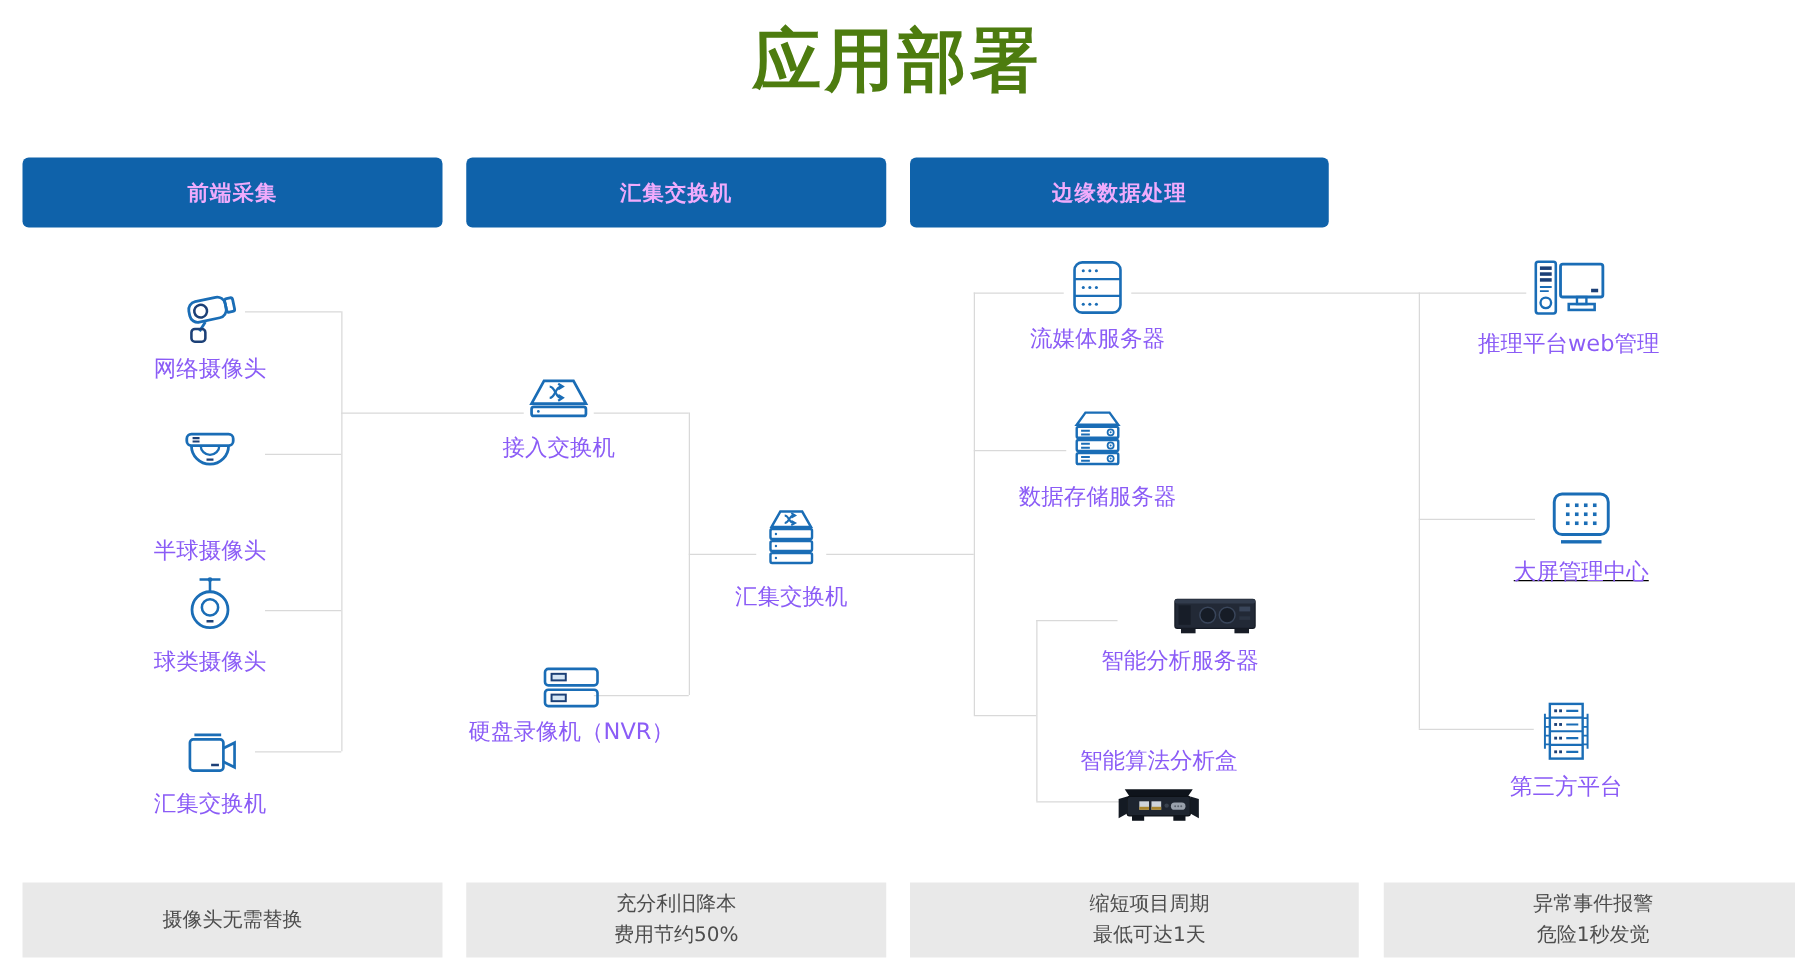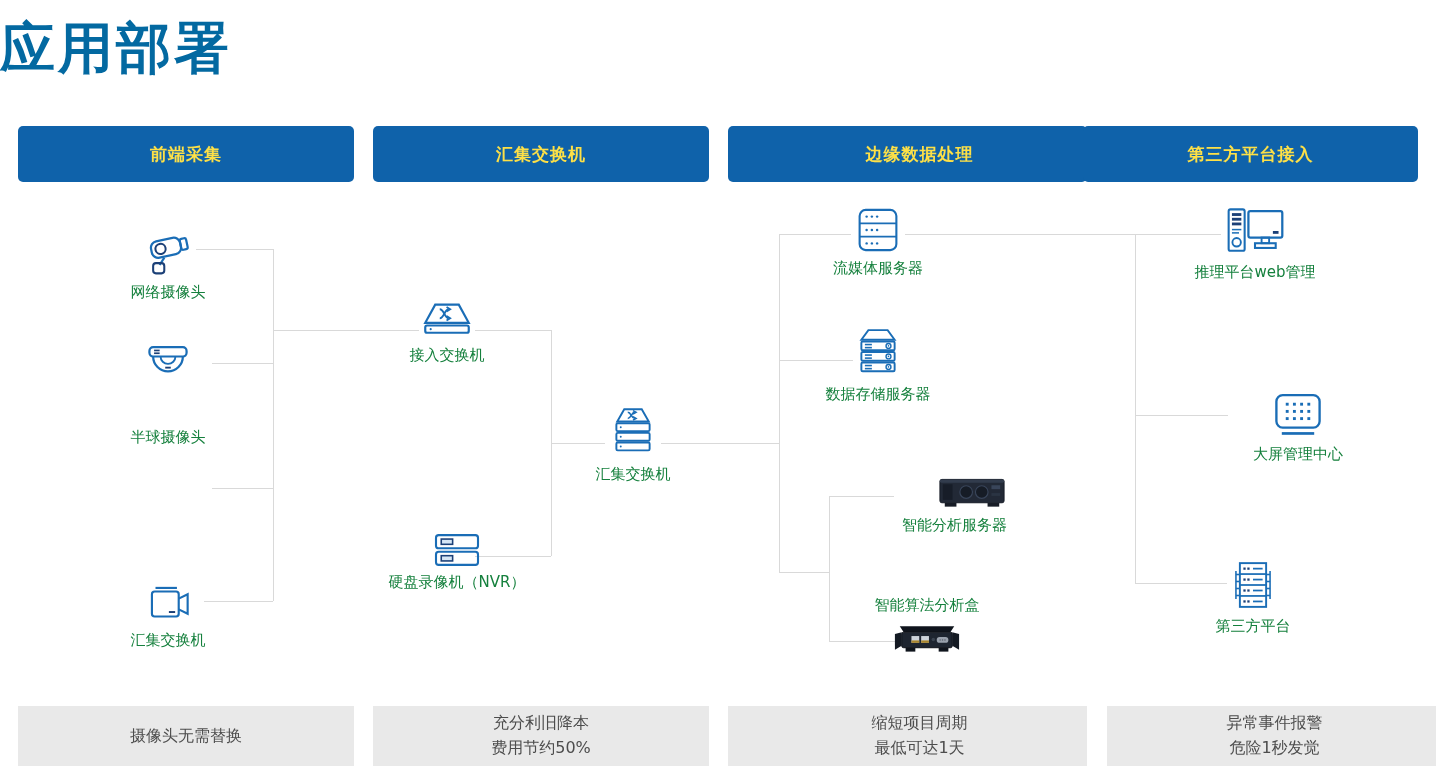--- a/index.html
+++ b/index.html
@@ -1,43 +1,42 @@
 <!DOCTYPE html>
 <html><head>
 <meta charset="utf-8">
 <style>
   html,body{margin:0;padding:0;background:#fff;}
   body{font-family:"DejaVu Sans","Liberation Sans",sans-serif;}
   .page{position:relative;width:1436px;height:782px;background:#fff;overflow:hidden;}
-  .title{position:absolute;top:12px;left:0;width:100%;margin:0;text-align:left;
-         font-size:55px;font-weight:bold;color:#0369a1;letter-spacing:3px;}
+  .title{position:absolute;top:12px;left:0;width:100%;margin:0;text-align:center;
+         font-size:55px;font-weight:bold;color:#4d7c0f;letter-spacing:3px;}
   .header-bar{position:absolute;top:126px;height:56px;background:#0f62aa;border-radius:5px;
-         color:#fde047;font-size:17px;font-weight:bold;letter-spacing:1px;
+         color:#f0abfc;font-size:17px;font-weight:bold;letter-spacing:1px;
          display:flex;align-items:center;justify-content:center;text-align:center;}
   .footer-box{position:absolute;top:706px;height:60px;background:#e9e9e9;color:#4d4d4d;
          font-size:16px;line-height:1.55;display:flex;flex-direction:column;
          align-items:center;justify-content:center;text-align:center;}
   .line{position:absolute;background:#d9d9d9;}
   .line.h{height:1px;}
   .line.v{width:1px;}
   .node{position:absolute;display:flex;flex-direction:column;align-items:center;gap:5px;}
-  .node .label{font-size:15px;color:#15803d;white-space:nowrap;}
+  .node .label{font-size:18px;color:#8b5cf6;white-space:nowrap;}
   .icon{display:block;line-height:0;}
 </style>
 </head>
 <body>
 
 <div class="page">
 
   <h1 class="title">应用部署</h1>
 
   <div class="header-bar" style="left:18px;width:336px;">前端采集</div>
   <div class="header-bar" style="left:373px;width:336px;">汇集交换机</div>
-  <div class="header-bar" style="left:728px;width:335px;padding-left:24px;">边缘数据处理</div>
-  <div class="header-bar" style="left:1083px;width:335px;">第三方平台接入</div>
+  <div class="header-bar" style="left:728px;width:335px;">边缘数据处理</div>
 
   <div class="line v" style="left:273px;top:249px;height:352px;"></div>
   <div class="line h" style="left:196px;top:249px;width:77px;"></div>
   <div class="line h" style="left:212px;top:363px;width:61px;"></div>
   <div class="line h" style="left:212px;top:488px;width:61px;"></div>
   <div class="line h" style="left:204px;top:601px;width:69px;"></div>
   <div class="line h" style="left:273px;top:330px;width:146px;"></div>
   <div class="line h" style="left:475px;top:330px;width:76px;"></div>
   <div class="line v" style="left:551px;top:330px;height:226px;"></div>
   <div class="line h" style="left:475px;top:556px;width:76px;"></div>
@@ -77,20 +76,33 @@
         <line x1="13" y1="8.5" x2="19" y2="8.5" stroke="#1c4077" stroke-width="1.8"></line>
         <line x1="13" y1="11.5" x2="19" y2="11.5" stroke="#1c4077" stroke-width="1.8"></line>
         <path d="M12,15 A16,16 0 0 0 44,15" fill="none" stroke="#1a6db6" stroke-width="2.4"></path>
         <path d="M20,15 A8,8 0 0 0 36,15" fill="none" stroke="#1a6db6" stroke-width="2"></path>
         <line x1="25" y1="27" x2="31" y2="27" stroke="#1c4077" stroke-width="2"></line>
       </svg>
     </span>
     <span class="label">半球摄像头</span>
   </div>
 
+  <div class="node" style="left:88px;top:458px;width:160px;">
+    <span class="icon">
+      <svg width="52" height="54" viewBox="0 0 56 56">
+        <line x1="19" y1="5" x2="37" y2="5" stroke="#1a6db6" stroke-width="2.2"></line>
+        <line x1="28" y1="5" x2="28" y2="15" stroke="#1a6db6" stroke-width="2.2"></line>
+        <circle cx="28" cy="5" r="2" fill="#1a6db6"></circle>
+        <circle cx="28" cy="31" r="15.5" fill="none" stroke="#1a6db6" stroke-width="2.4"></circle>
+        <circle cx="28" cy="29" r="7" fill="none" stroke="#1a6db6" stroke-width="2.2"></circle>
+        <line x1="25" y1="41" x2="31" y2="41" stroke="#1c4077" stroke-width="2.2"></line>
+      </svg>
+    </span>
+    <span class="label">球类摄像头</span>
+  </div>
 
   <div class="node" style="left:88px;top:582px;width:160px;">
     <span class="icon">
       <svg width="50" height="44" viewBox="0 0 56 48">
         <line x1="14" y1="6" x2="38" y2="6" stroke="#1a6db6" stroke-width="2.4"></line>
         <rect x="10" y="10" width="30" height="28" rx="3" fill="none" stroke="#1a6db6" stroke-width="2.4"></rect>
         <path d="M40,18 L50,13 L50,35 L40,30" fill="none" stroke="#1a6db6" stroke-width="2.4"></path>
         <line x1="29" y1="33" x2="36" y2="33" stroke="#1c4077" stroke-width="2.2"></line>
       </svg>
     </span>
@@ -249,21 +261,21 @@
         <circle cx="14.5" cy="40" r="4.5" fill="none" stroke="#1a6db6" stroke-width="2"></circle>
         <rect x="27" y="7" width="36" height="28" rx="2" fill="none" stroke="#1a6db6" stroke-width="2.4"></rect>
         <rect x="53" y="28" width="6" height="3" fill="#1c4077"></rect>
         <rect x="41" y="35" width="8" height="6" fill="none" stroke="#1a6db6" stroke-width="2"></rect>
         <rect x="34" y="41" width="22" height="5" fill="none" stroke="#1a6db6" stroke-width="2.2"></rect>
       </svg>
     </span>
     <span class="label">推理平台web管理</span>
   </div>
 
-  <div class="node" style="left:1218px;top:390px;width:160px;">
+  <div class="node" style="left:1185px;top:390px;width:160px;text-decoration:underline;">
     <span class="icon">
       <svg width="54" height="50" viewBox="0 0 60 52">
         <rect x="6" y="4" width="48" height="36" rx="7" fill="none" stroke="#1a6db6" stroke-width="2.6"></rect>
         <g fill="#1a6db6">
           <rect x="16.4" y="12.4" width="3.2" height="3.2"></rect>
             <rect x="24.4" y="12.4" width="3.2" height="3.2"></rect>
             <rect x="32.4" y="12.4" width="3.2" height="3.2"></rect>
             <rect x="40.4" y="12.4" width="3.2" height="3.2"></rect>
           <rect x="16.4" y="20.4" width="3.2" height="3.2"></rect>
             <rect x="24.4" y="20.4" width="3.2" height="3.2"></rect>

